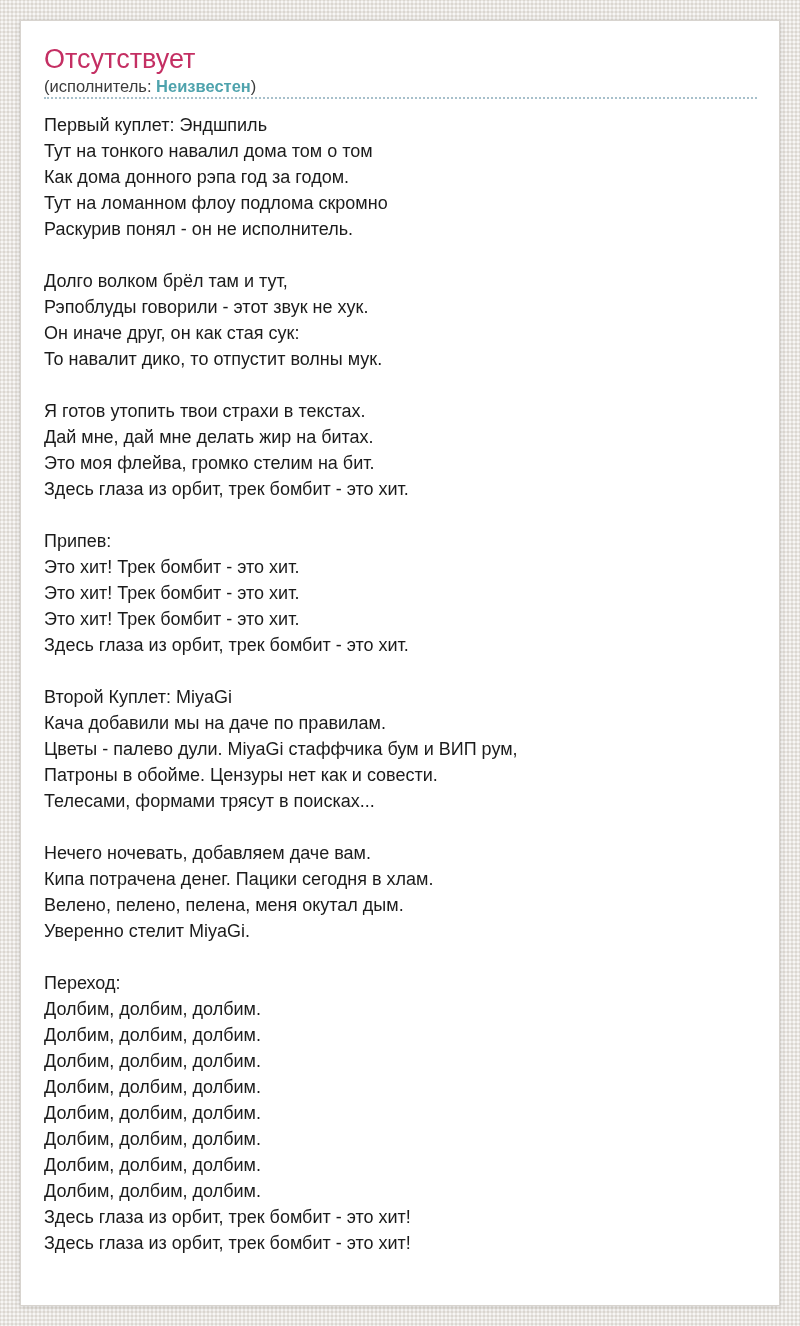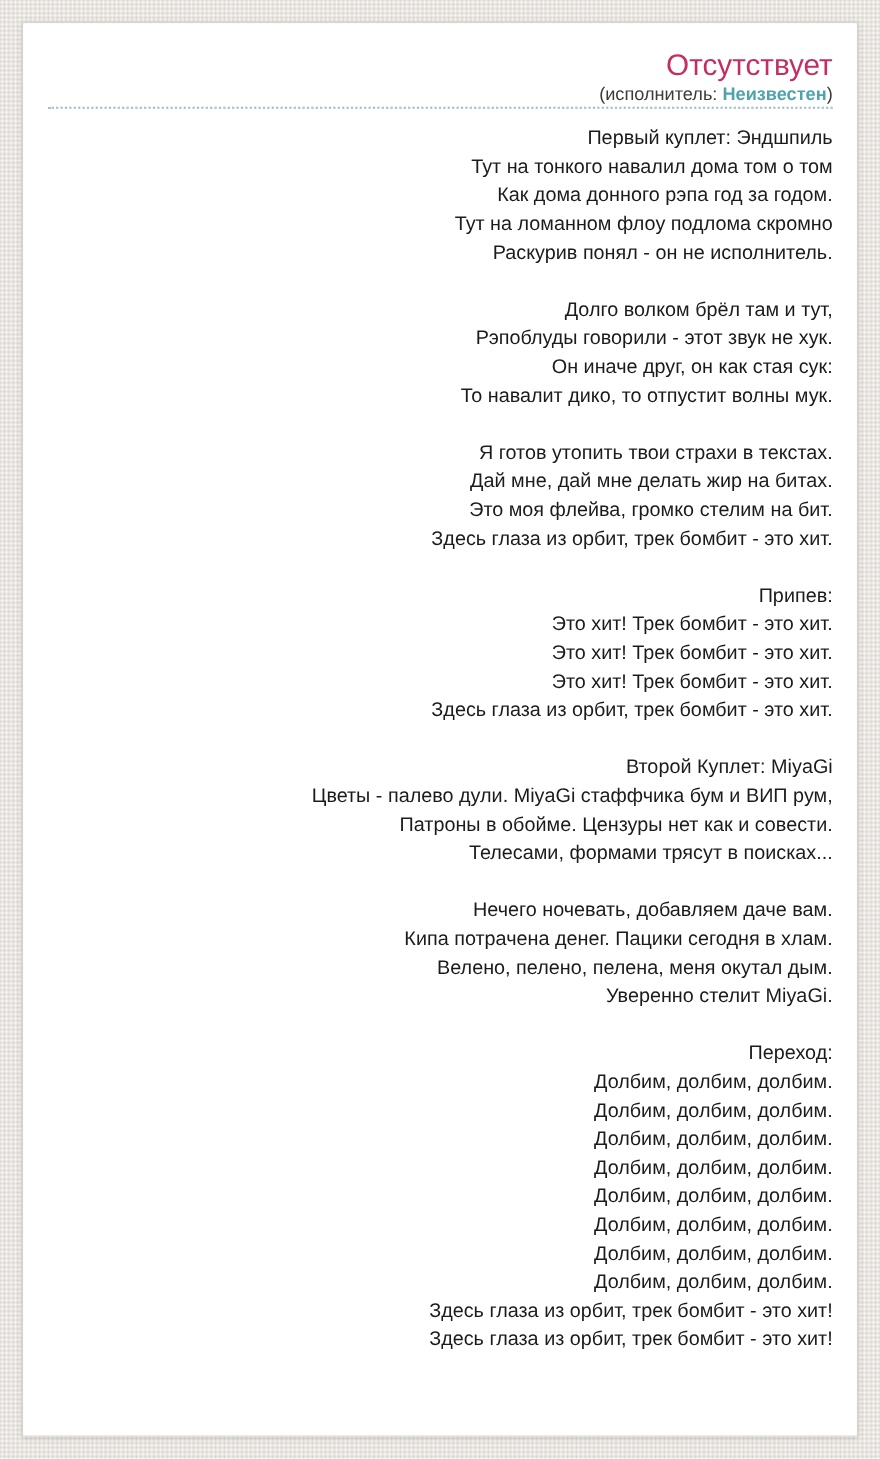--- a/index.html
+++ b/index.html
@@ -5,21 +5,21 @@
   :root {
     --title: #c42f63;
     --artist-link: #4fa3ad;
     --divider: #a7c0cb;
     --body-text: #1b1b1b;
     --subtitle-text: #3a3a3a;
     --page-background: #e9e6e2;
     --card-background: #ffffff;
     --card-border: #d8d4cf;
   }
-  * { box-sizing: border-box; text-align: right; }
+  * { box-sizing: border-box; }
   html, body { margin: 0; padding: 0; }
   body {
     width: 800px;
     height: 1326px;
     font-family: "Liberation Sans", sans-serif;
     background-color: var(--page-background);
     background-image:
       radial-gradient(rgba(255,255,255,0.65) 1px, transparent 1px),
       radial-gradient(rgba(190,184,176,0.35) 1px, transparent 1px);
     background-size: 4px 4px, 4px 4px;
@@ -96,20 +96,21 @@
       <div class="lyric-line">Это моя флейва, громко стелим на бит.</div>
       <div class="lyric-line">Здесь глаза из орбит, трек бомбит - это хит.</div>
       <div class="lyric-line">&nbsp;</div>
       <div class="lyric-line">Припев:</div>
       <div class="lyric-line">Это хит! Трек бомбит - это хит.</div>
       <div class="lyric-line">Это хит! Трек бомбит - это хит.</div>
       <div class="lyric-line">Это хит! Трек бомбит - это хит.</div>
       <div class="lyric-line">Здесь глаза из орбит, трек бомбит - это хит.</div>
       <div class="lyric-line">&nbsp;</div>
       <div class="lyric-line">Второй Куплет: MiyaGi</div>
+      <div class="lyric-line">Кача добавили мы на даче по правилам.</div>
       <div class="lyric-line">Цветы - палево дули. MiyaGi стаффчика бум и ВИП рум,</div>
       <div class="lyric-line">Патроны в обойме. Цензуры нет как и совести.</div>
       <div class="lyric-line">Телесами, формами трясут в поисках...</div>
       <div class="lyric-line">&nbsp;</div>
       <div class="lyric-line">Нечего ночевать, добавляем даче вам.</div>
       <div class="lyric-line">Кипа потрачена денег. Пацики сегодня в хлам.</div>
       <div class="lyric-line">Велено, пелено, пелена, меня окутал дым.</div>
       <div class="lyric-line">Уверенно стелит MiyaGi.</div>
       <div class="lyric-line">&nbsp;</div>
       <div class="lyric-line">Переход:</div>

